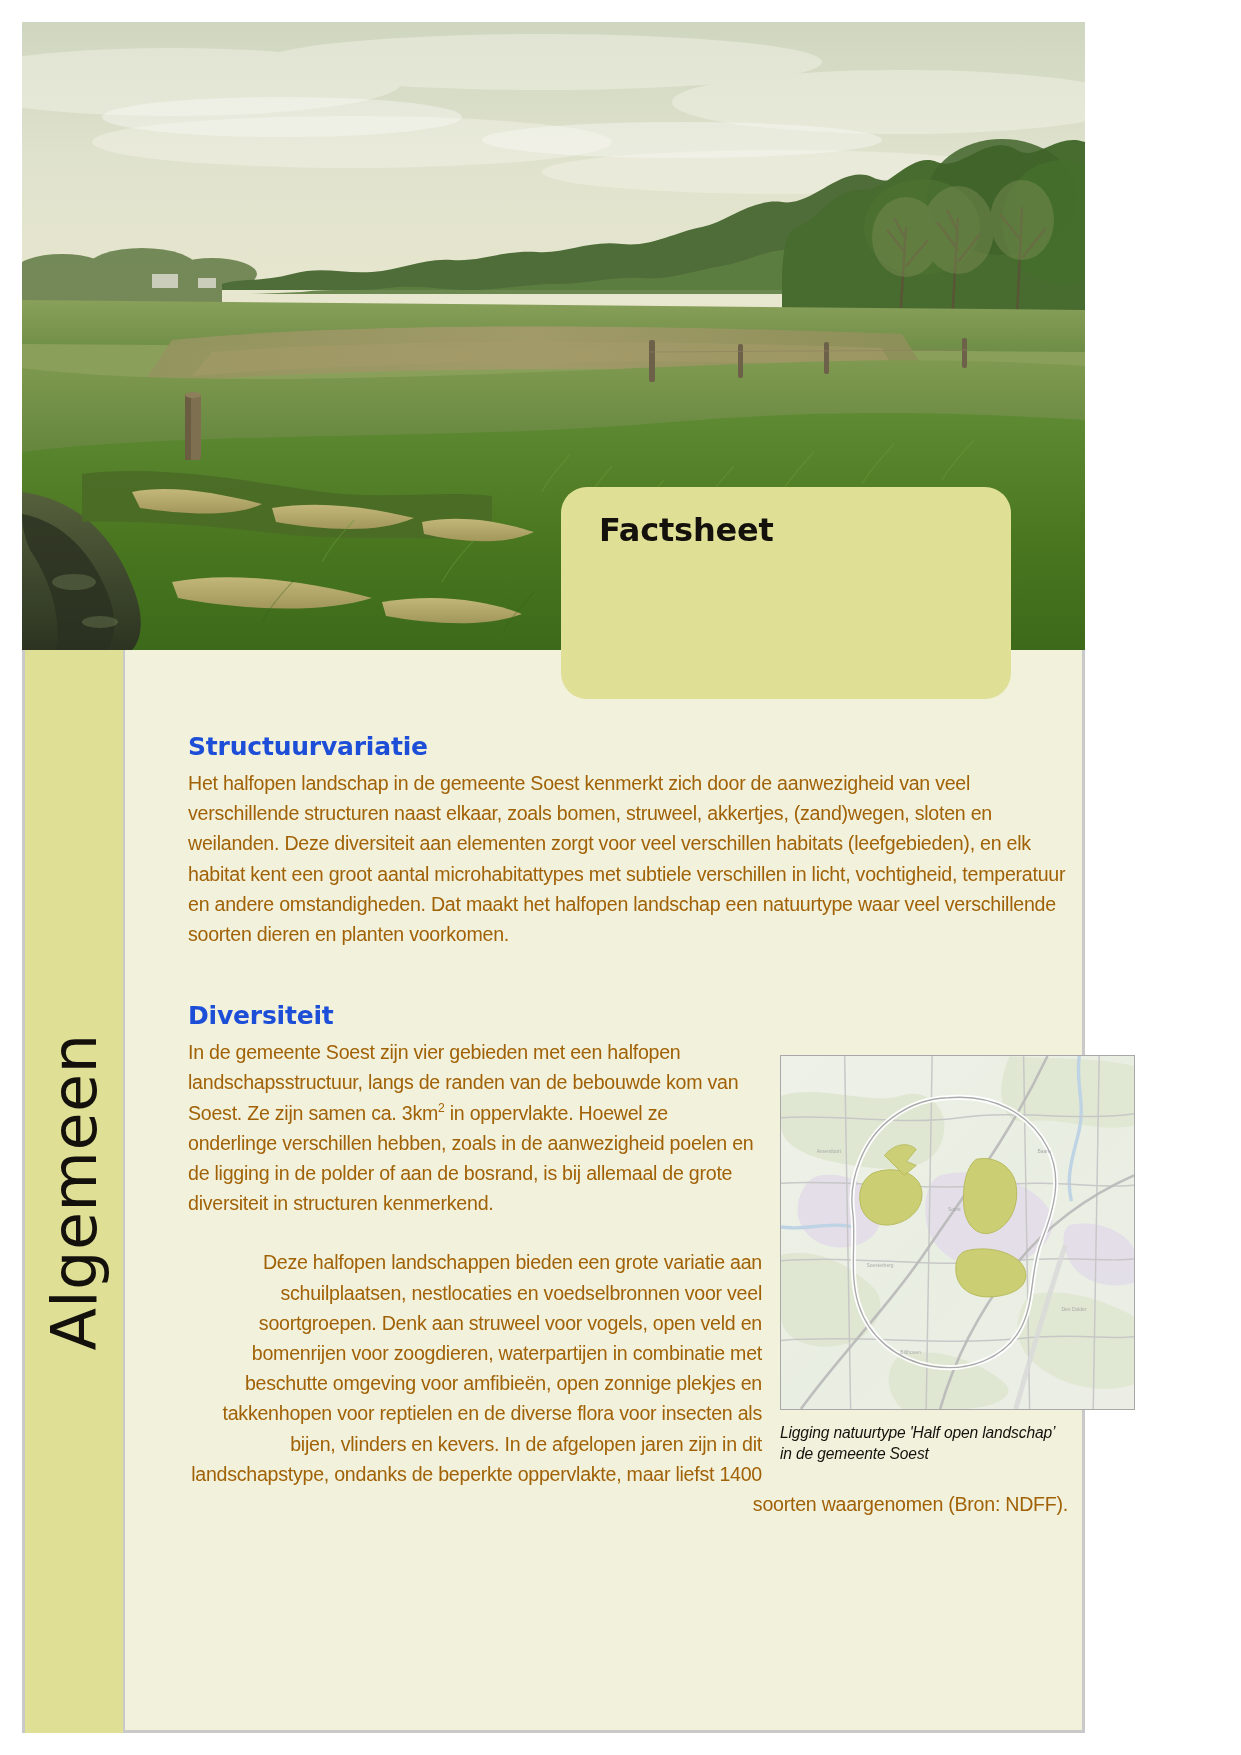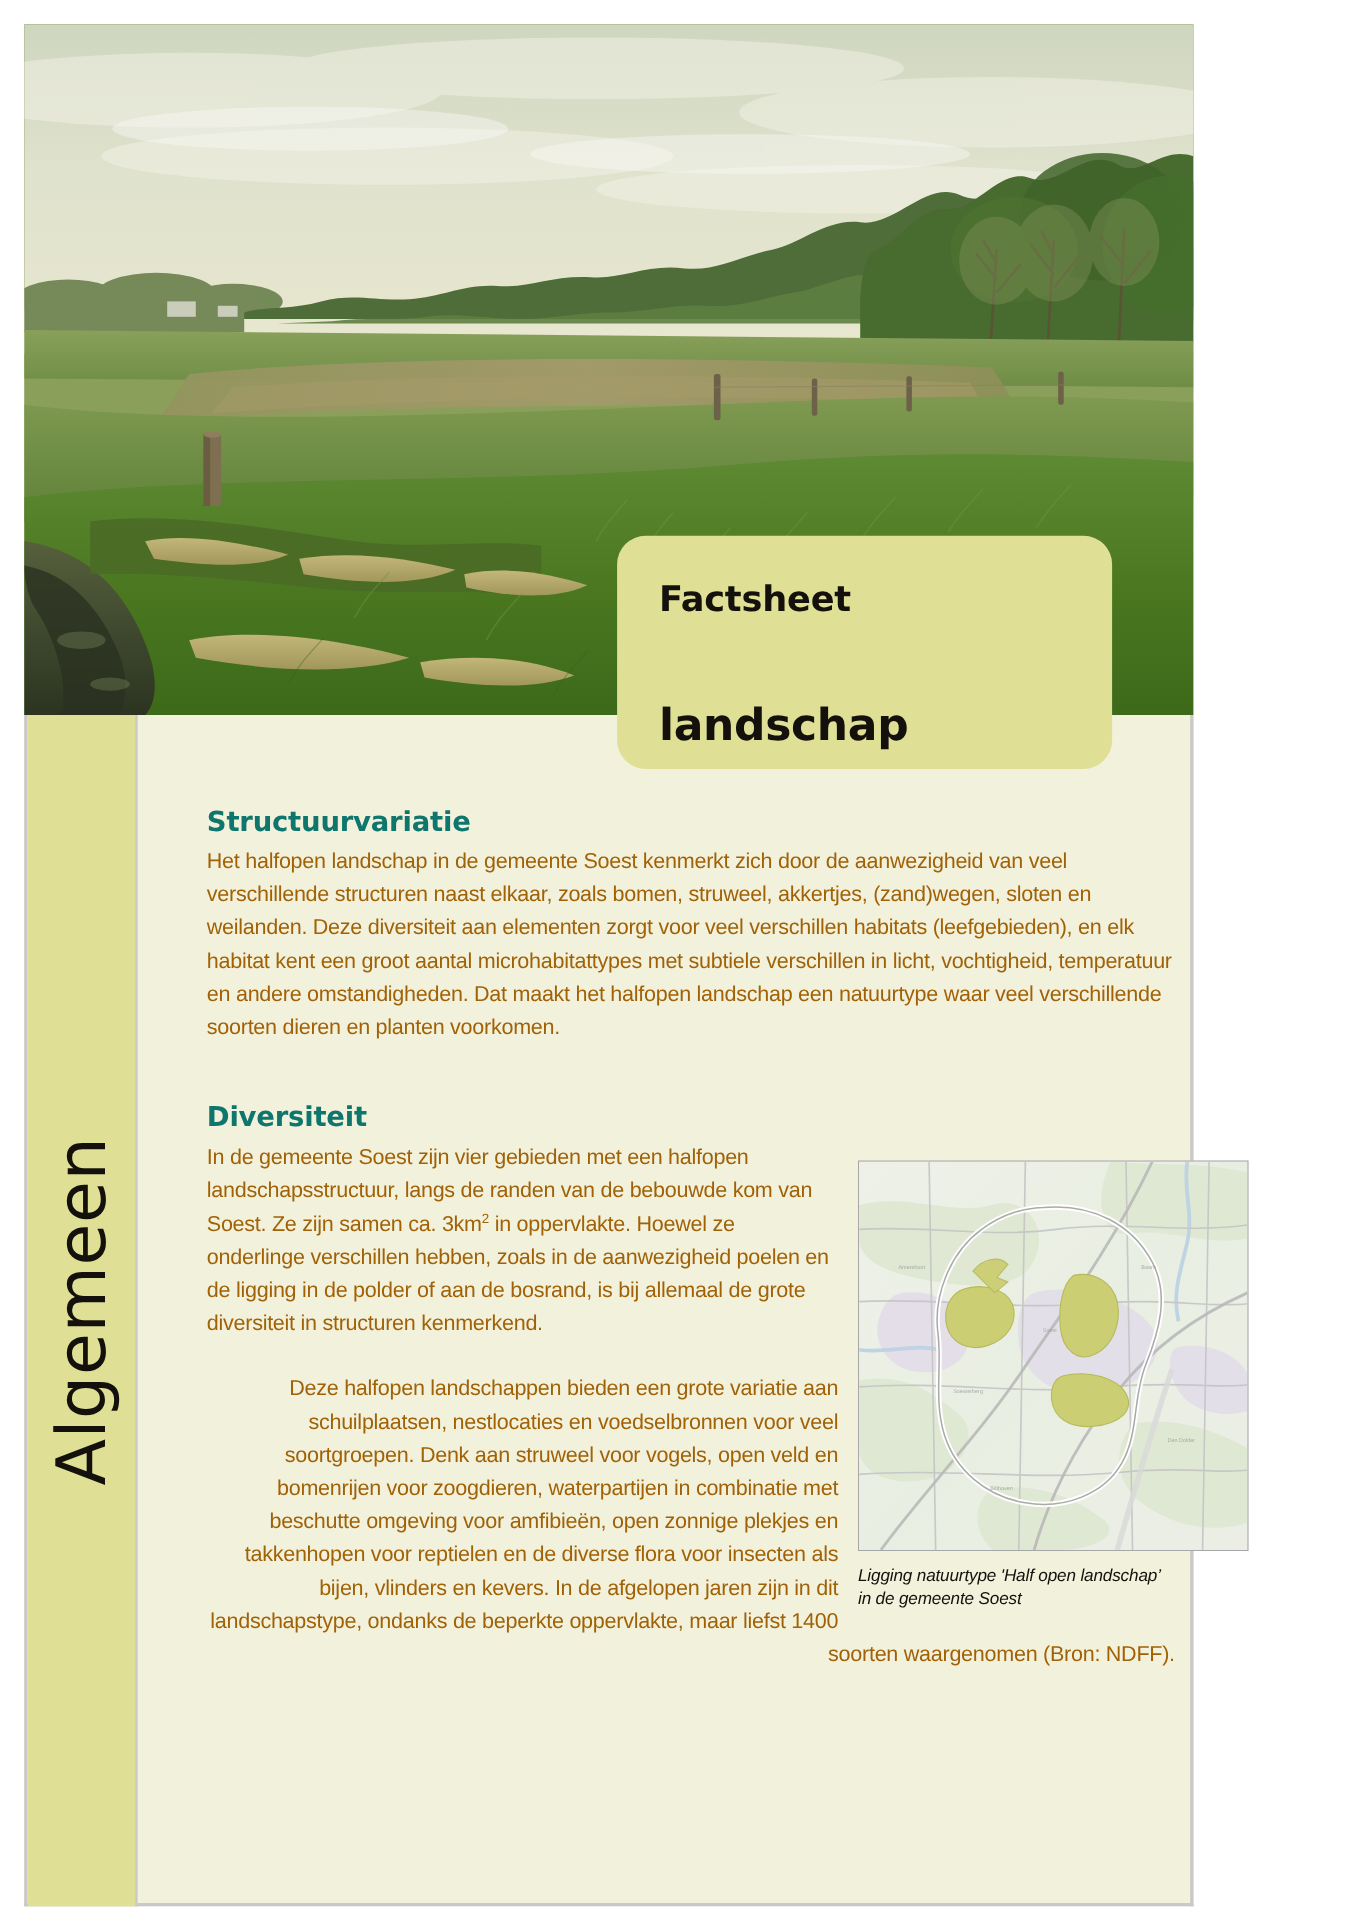--- a/index.html
+++ b/index.html
@@ -33,21 +33,21 @@
 
   
   .title-card {
     position: absolute;
     left: 561px;
     top: 487px;
     width: 450px;
     height: 212px;
     background: #dfe096;
     border-radius: 26px;
-    padding: 40px 0 0 38px;
+    padding: 26px 0 0 38px;
     z-index: 6;
   }
   .title-card .kicker {
     font-family: "DejaVu Sans", sans-serif;
     font-weight: bold;
     font-size: 32px;
     color: #14110c;
     letter-spacing: -0.2px;
     line-height: 1.1;
   }
@@ -105,21 +105,21 @@
     top: 0px;
     width: 880px;
     height: 1083px;
     padding-top: 82px;
   }
 
   h2.sec {
     font-family: "DejaVu Sans", sans-serif;
     font-weight: bold;
     font-size: 25px;
-    color: #0f766e;
+    color: #1d4ed8;
     letter-spacing: -0.2px;
     margin-bottom: 7px;
   }
 
   p.body {
     font-family: "Liberation Sans", sans-serif;
     font-size: 19.6px;
     line-height: 30.2px;
     color: #a16207;
     letter-spacing: -0.25px;
@@ -318,21 +318,20 @@
         <path d="M700,618 C712,596 722,588 732,576"></path>
         <path d="M880,604 C892,582 902,574 912,562"></path>
       </g>
     </svg>
   </div>
 
   <div class="title-card">
     <div class="kicker">Factsheet</div>
     <div class="maintitle">
       <br>
-      <span>landschap</span>
     </div>
   </div>
 
   <div class="body-panel">
 
     <div class="side-tab">
       <span class="vlabel">Algemeen</span>
     </div>
 
     <div class="content">

